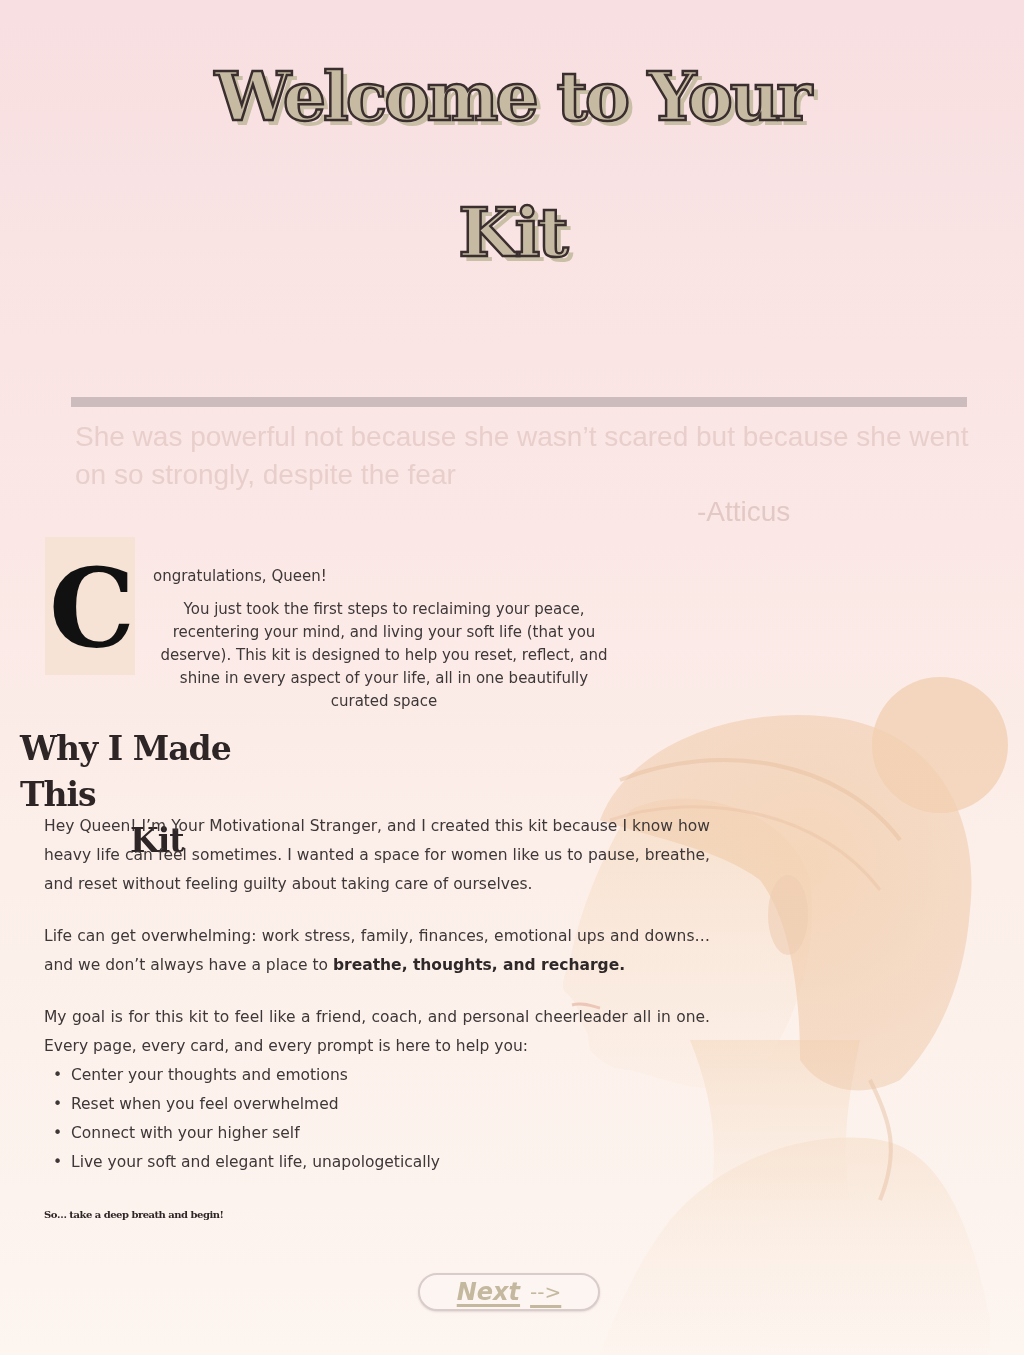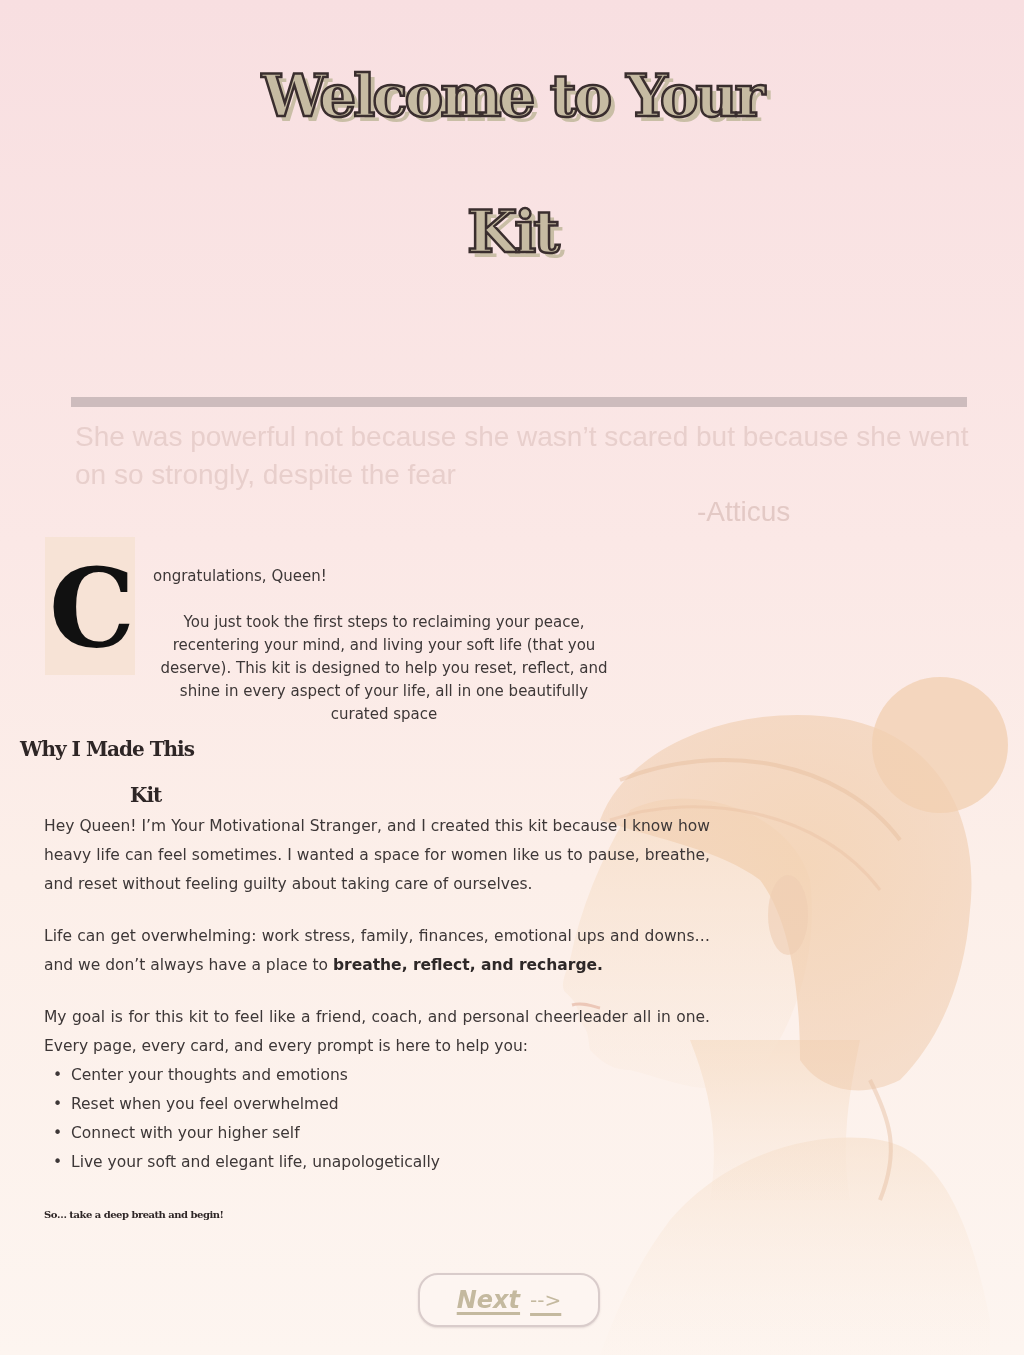--- a/index.html
+++ b/index.html
@@ -11,21 +11,21 @@
     color: #3b3434;
   }
   .page { position: relative; width: 1024px; height: 1355px; }
 
   
   .title {
     position: absolute; left: 0; top: 28px; width: 1024px;
     text-align: center;
     font-family: "DejaVu Serif", serif;
     font-weight: bold;
-    font-size: 58px;
+    font-size: 68px;
     line-height: 136px;
     letter-spacing: -3px;
     color: #c6bba2;
     -webkit-text-stroke: 2.5px #3a2e2e;
     text-shadow: 5px 5px 0 #c9bea6;
   }
   .title-line { display: block; }
 
   .divider {
     position: absolute; left: 71px; top: 397px; width: 896px; height: 10px;
@@ -56,35 +56,35 @@
     font-family: "DejaVu Serif", serif; font-weight: bold;
     font-size: 108px; line-height: 120px;
     color: #111;
     letter-spacing: -2px;
   }
   .congrats-first {
     position: absolute; left: 153px; top: 565px;
     font-size: 15px; line-height: 22px; color: #3d3737; text-align: center;
   }
   .congrats-body {
-    position: absolute; left: 150px; top: 611px; width: 468px;
+    position: absolute; left: 150px; top: 598px; width: 468px;
     text-align: center;
     font-size: 15px; line-height: 23px; color: #3d3737;
   }
 
   
   .portrait {
     position: absolute; left: 520px; top: 660px; width: 504px; height: 695px;
     pointer-events: none;
   }
 
   .section-title {
     position: absolute; left: 20px; top: 726px; width: 280px;
     font-family: "DejaVu Serif", serif; font-weight: bold;
-    font-size: 20px; line-height: 46px;
+    font-size: 33px; line-height: 46px;
     color: #2e2626;
     letter-spacing: -1px;
   }
   .section-title .l2 { display: block; padding-left: 110px; }
 
   .body-text {
     position: absolute; left: 44px; top: 812px; width: 666px;
     font-size: 15.5px; line-height: 29px; color: #3d3737;
     text-align: justify;
   }
@@ -94,21 +94,21 @@
   .body-text li { position: relative; padding-left: 27px; text-align: left; }
   .body-text li::before {
     content: "•"; position: absolute; left: 9px; top: 0;
   }
   .closing {
     font-family: "DejaVu Serif", serif; font-weight: bold;
     font-size: 10px; color: #2e2626; letter-spacing: -0.5px;
   }
 
   .next-btn {
-    position: absolute; left: 418px; top: 1273px; width: 182px; height: 54px;
+    position: absolute; left: 418px; top: 1273px; width: 182px; height: 38px;
     border: 2px solid #d9cccb; border-radius: 20px;
     background: #fdf5f1;
     box-shadow: 0 1px 2px rgba(150,130,130,0.25);
     display: flex; align-items: center; justify-content: center;
     cursor: pointer;
   }
   .next-label {
     font-family: "DejaVu Sans", sans-serif;
     font-style: italic; font-weight: bold;
     font-size: 24px; color: #c4b99f;
@@ -180,21 +180,21 @@
   <h2 class="section-title">
     <span>Why I Made This</span>
     <span class="l2">Kit</span>
   </h2>
 
   <div class="body-text">
     <p>
       <span>Hey Queen! I’m Your Motivational Stranger, and I created this kit because I know how heavy life can feel sometimes. I wanted a space for women like us to pause, breathe, and reset without feeling guilty about taking care of ourselves.</span>
     </p>
     <p>
-      <span>Life can get overwhelming: work stress, family, finances, emotional ups and downs… and we don’t always have a place to </span><b>breathe, reflect, and recharge.</b>
+      <span>Life can get overwhelming: work stress, family, finances, emotional ups and downs… and we don’t always have a place to </span><b>breathe, thoughts, and recharge.</b>
     </p>
     <p style="margin-bottom:0">
       <span>My goal is for this kit to feel like a friend, coach, and personal cheerleader all in one. Every page, every card, and every prompt is here to help you:</span>
     </p>
     <ul>
       <li>Center your thoughts and emotions</li>
       <li>Reset when you feel overwhelmed</li>
       <li>Connect with your higher self</li>
       <li>Live your soft and elegant life, unapologetically</li>
     </ul>

